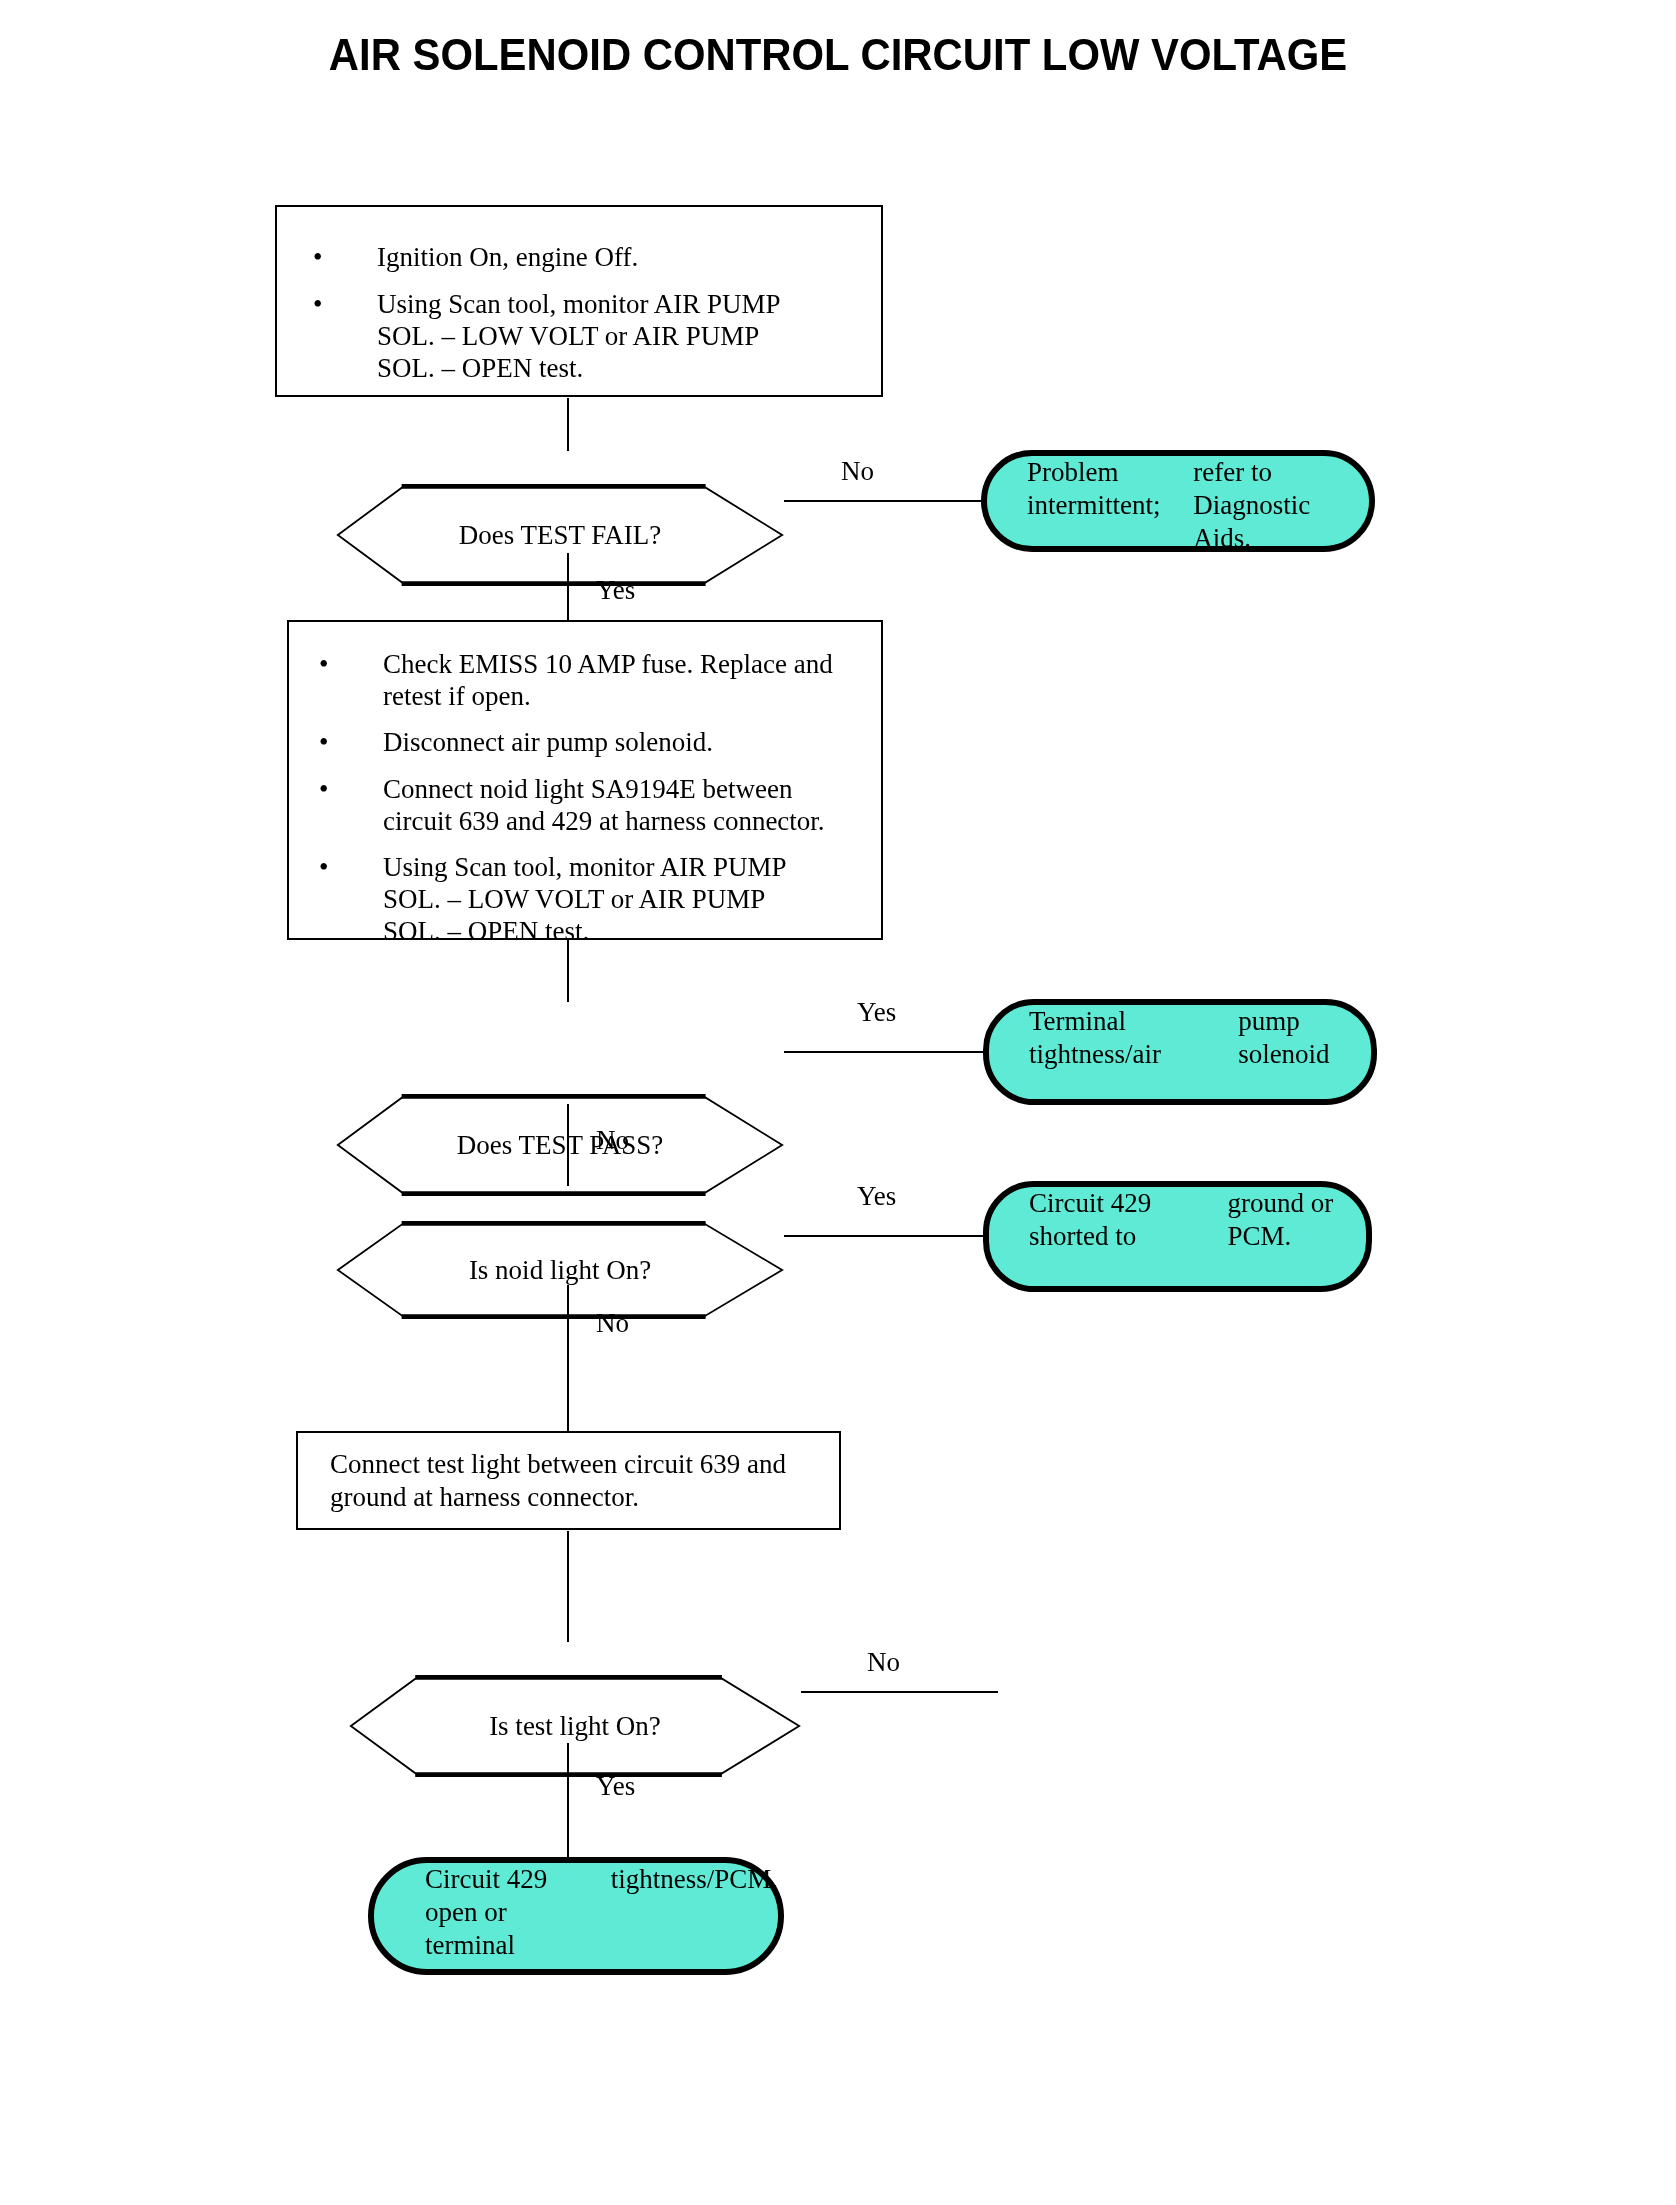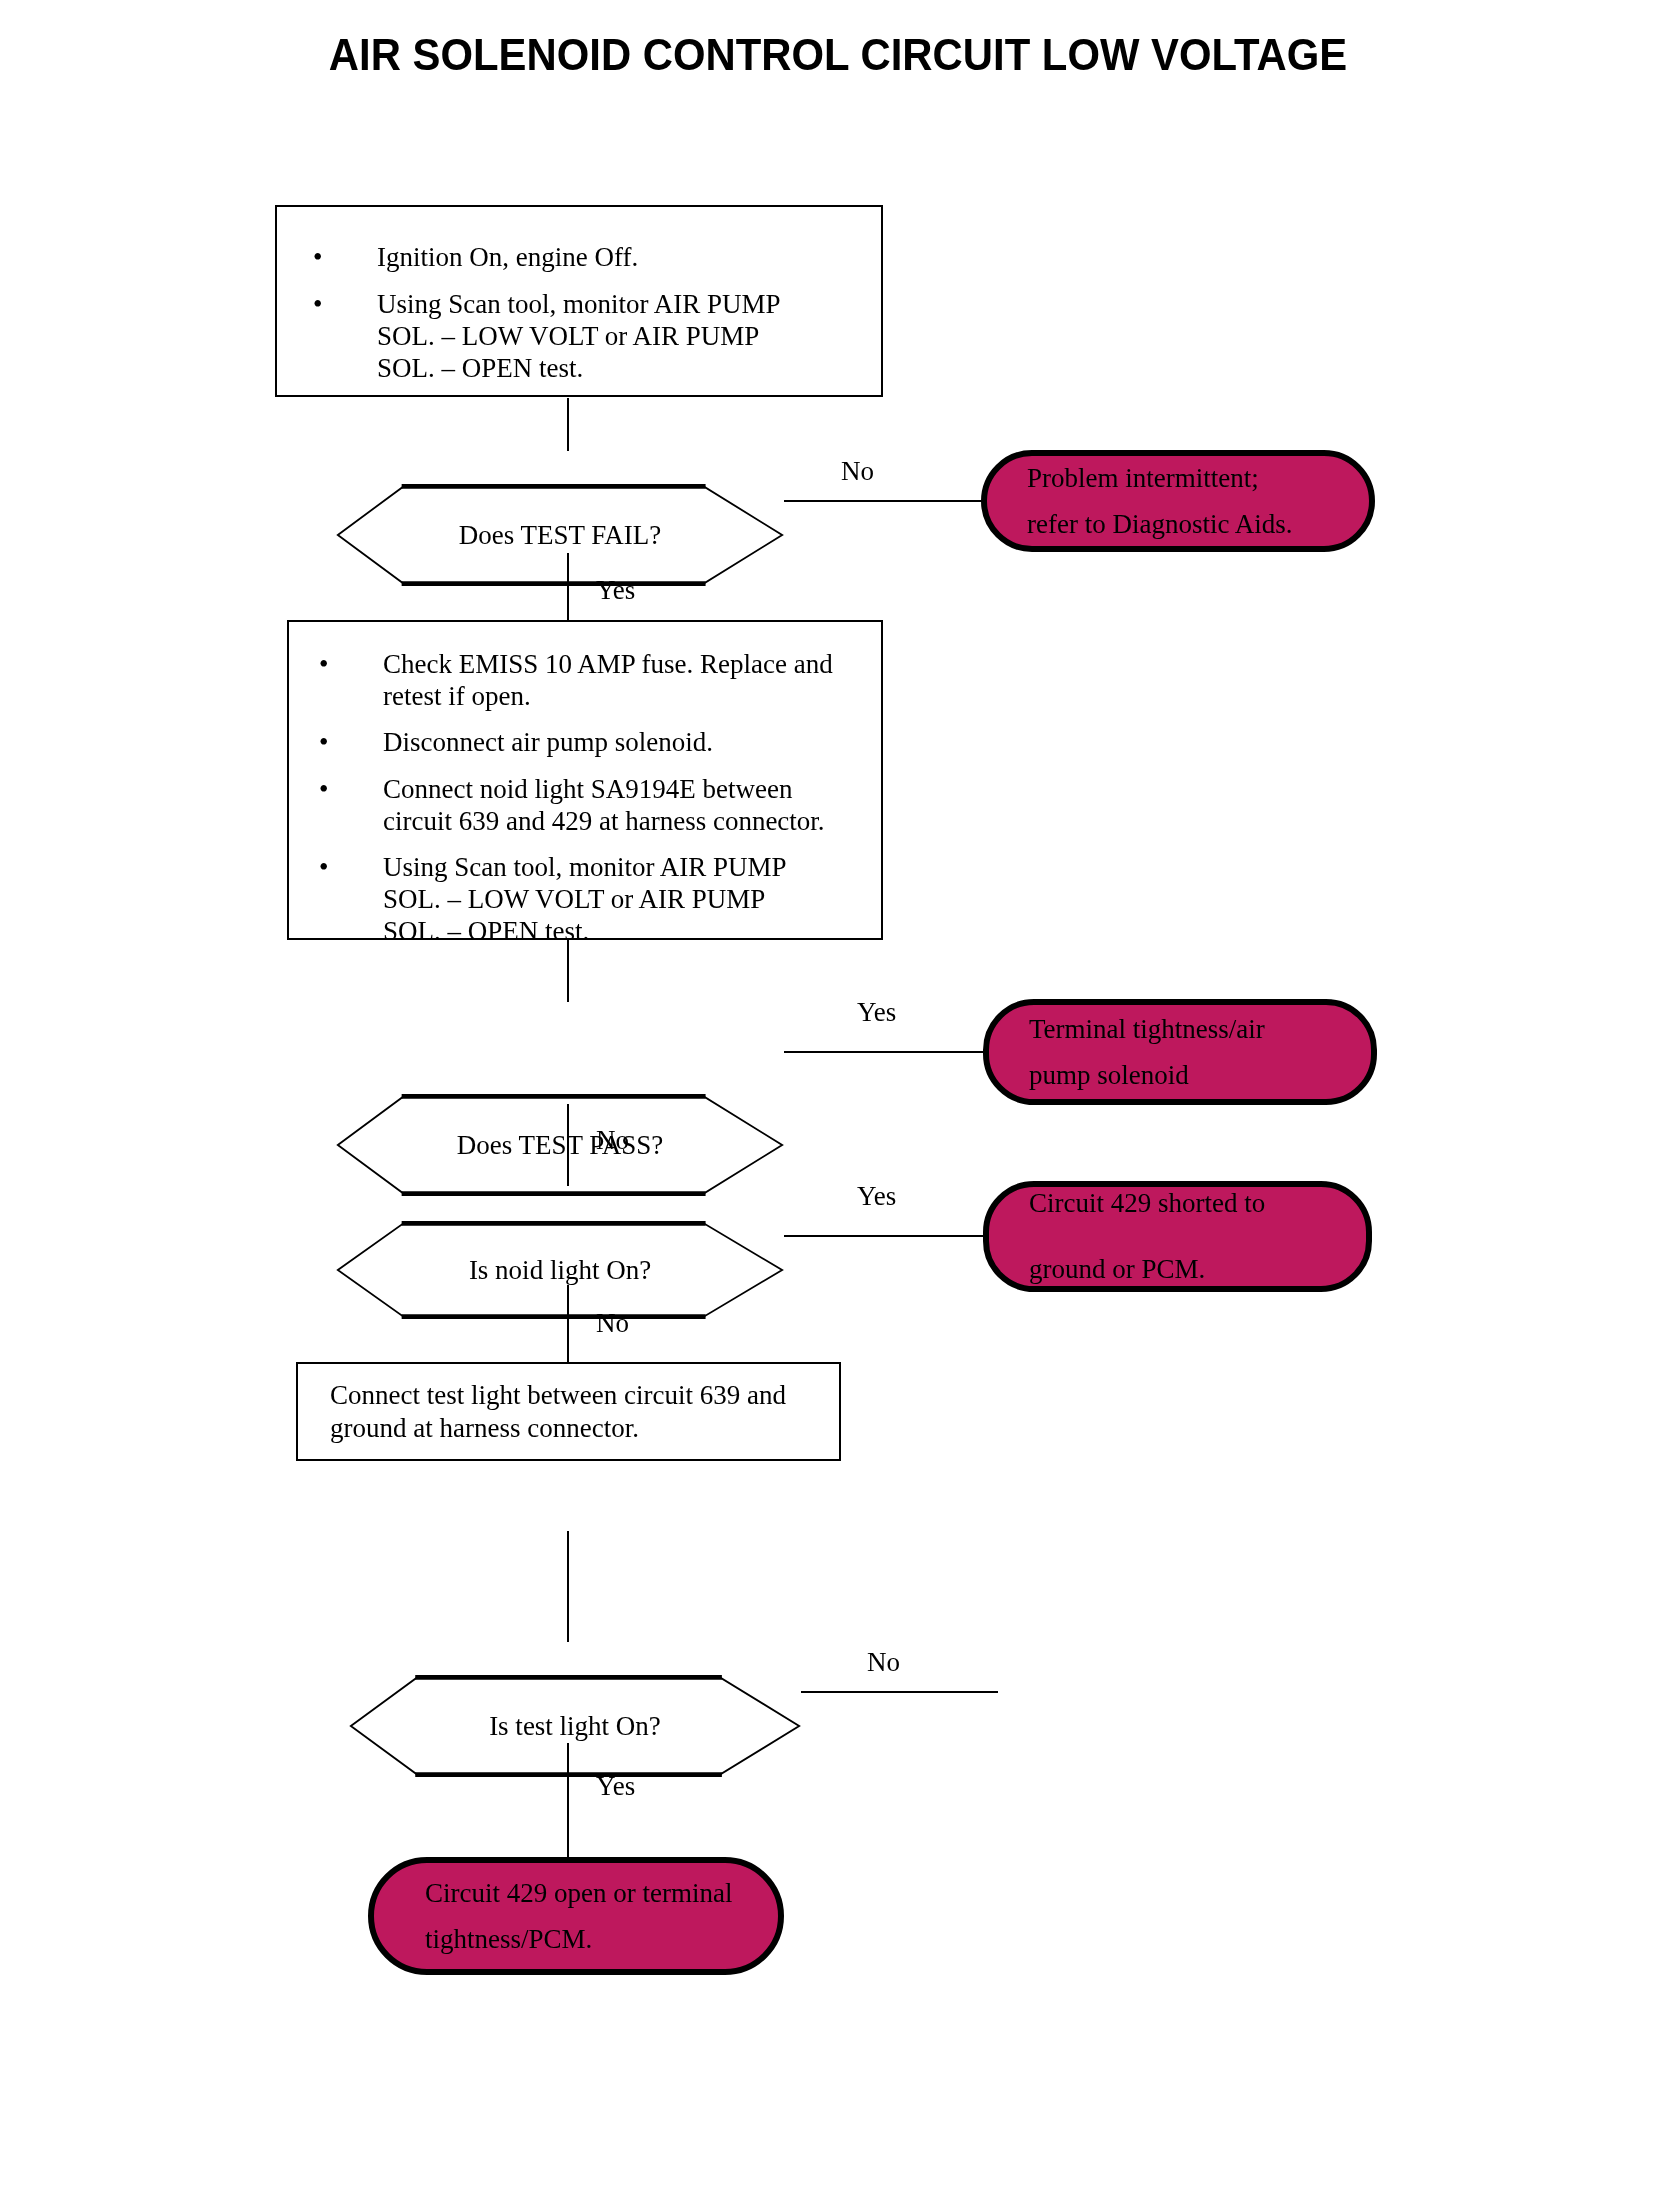--- a/index.html
+++ b/index.html
@@ -11,22 +11,22 @@
   .vline{position:absolute;width:1.8px;background:#000;}
   .hline{position:absolute;height:2.4px;background:#000;}
   .proc{position:absolute;border:2.4px solid #000;background:#fff;box-sizing:border-box;
         font-size:27px;line-height:32px;}
   .bullet-row{display:flex;margin-bottom:14.6px;}
   .bullet{flex:0 0 64px;}
   .hex{position:absolute;margin-top:34px;}
   .hex svg{position:absolute;left:0;top:0;width:100%;height:100%;}
   .hex .q{position:absolute;left:0;top:0;right:0;bottom:0;display:flex;
           align-items:center;justify-content:center;font-size:27px;}
-  .round{position:absolute;border:6px solid #000;border-radius:51px;background:#be185d;
-         box-sizing:border-box;display:flex;flex-direction:column;justify-content:center;
+  .round{position:absolute;border:6px solid #000;border-radius:51px;background:#5eead4;
+         box-sizing:border-box;display:flex;flex-direction:row;justify-content:center;
          font-size:27px;line-height:33px;gap:13px;}
   .round.center{text-align:center;}
   .elabel{position:absolute;font-size:27px;}
   .step3text{position:absolute;border:2.4px solid #000;background:#fff;box-sizing:border-box;
          display:flex;flex-direction:column;justify-content:center;
          font-size:27px;line-height:33px;padding-left:32px;}
 </style>
 </head>
 <body>
 
@@ -136,21 +136,21 @@
   <div class="hline" style="left:784px;top:1235px;width:199px;"></div>
   <div class="elabel" style="left:857px;top:1181px;">Yes</div>
   <div class="round" style="left:983px;top:1181px;width:389px;height:111px;padding-left:40px;justify-content:space-between;">
     <div>Circuit 429 shorted to</div>
     <div>ground or PCM.</div>
   </div>
 
   <div class="vline" style="left:567px;top:1285px;height:146px;"></div>
   <div class="elabel" style="left:596px;top:1308px;">No</div>
 
-  <div class="step3text" style="left:296px;top:1362px;width:545px;height:99px;">
+  <div class="step3text" style="left:296px;top:1431px;width:545px;height:99px;">
     <div>Connect test light between circuit 639 and</div>
     <div>ground at harness connector.</div>
   </div>
 
   <div class="vline" style="left:567px;top:1531px;height:111px;"></div>
 
   <div class="hex" style="left:349px;top:1641px;width:452px;height:102px;text-align:right;">
     <svg viewBox="0 0 737 168" preserveAspectRatio="none">
       <polygon points="3,84 111,4 605,4 734,84 605,164 111,164" fill="#fff" stroke="#000" stroke-width="3"></polygon>
       <line x1="108" y1="4" x2="608" y2="4" stroke="#000" stroke-width="8"></line>

